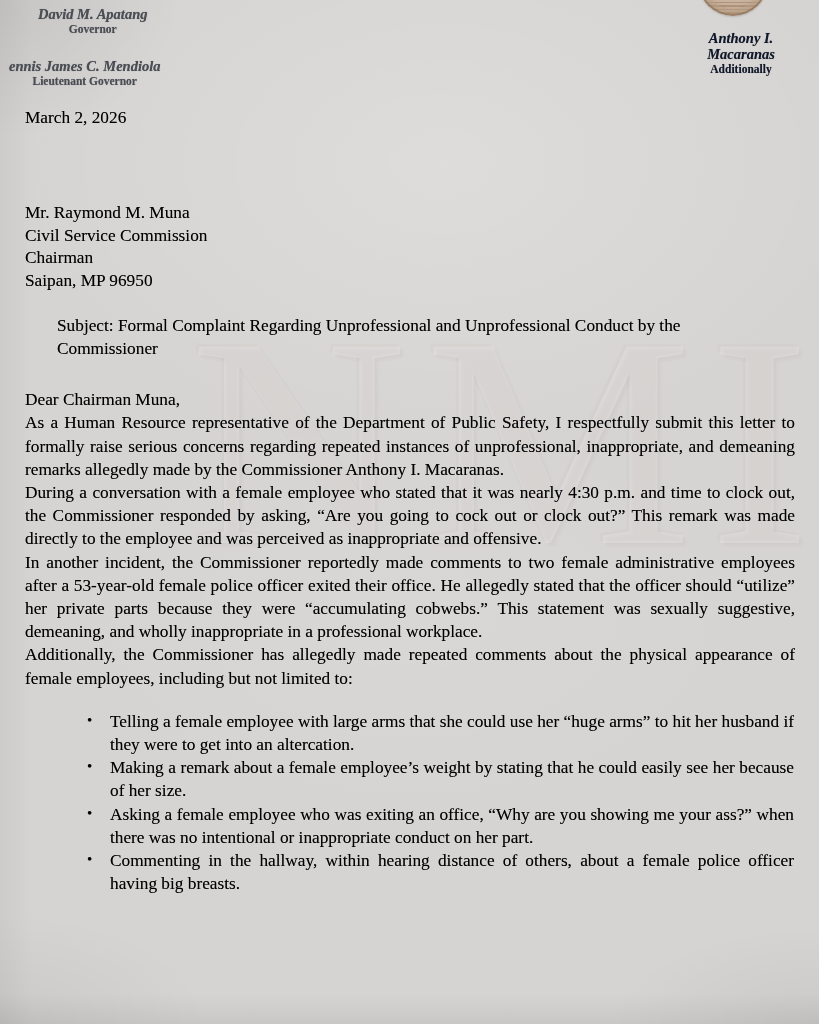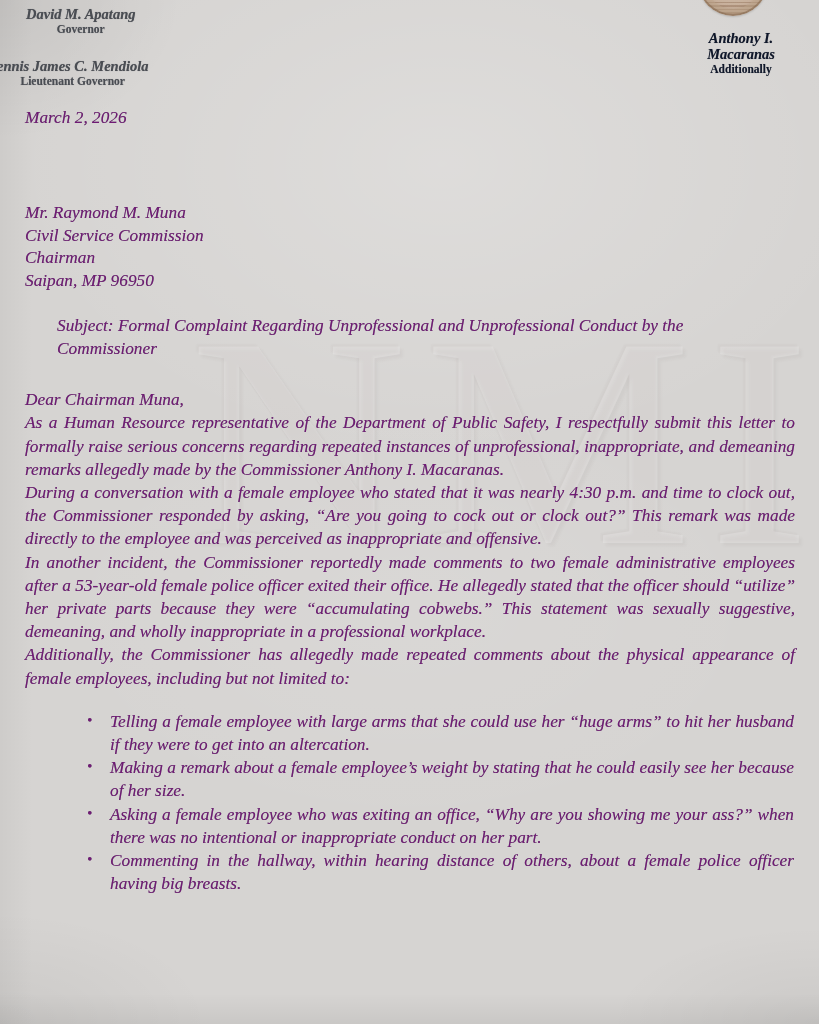--- a/index.html
+++ b/index.html
@@ -27,21 +27,21 @@
   }
   .watermark {
     position:absolute; left:0; right:0; top:322px; z-index:2;
     text-align:center; padding-left:190px;
     font-weight:normal; font-size:300px; line-height:240px; letter-spacing:18px;
     color:rgba(255,255,255,0.20);
     text-shadow:3px 3px 3px rgba(90,88,86,0.05), -2px -2px 2px rgba(90,88,86,0.04);
     pointer-events:none;
   }
   
-  .lh-left { position:absolute; top:6px; left:0; z-index:3; color:#4a4d53; }
+  .lh-left { position:absolute; top:6px; left:12px; z-index:3; color:#4a4d53; }
   .lh-right { position:absolute; top:30px; left:676px; width:130px; text-align:center; z-index:3; color:#0f172a; }
   .lh-entry { margin-bottom:10px; }
   .lh-entry.first { margin-left:13px; }
   .lh-entry.second { margin-top:22px; margin-left:-3px; }
   .lh-name {
     font-style:italic; font-weight:bold; font-size:14.5px; line-height:16px;
     text-align:center; text-shadow:0 0 0.7px rgba(74,77,83,0.7);
   }
   .lh-title {
     font-weight:bold; font-size:11.5px; line-height:14px;
@@ -53,23 +53,22 @@
     background:
       repeating-linear-gradient(to bottom, rgba(120,90,70,0.25) 0 1.5px, rgba(255,255,255,0.12) 1.5px 3.5px),
       radial-gradient(circle at 50% 45%, #cdbaa6 0%, #c0a58e 55%, #a98d74 72%, #b49a82 78%, #97785f 100%);
     box-shadow: inset 0 0 0 2px rgba(130,100,75,0.55), inset 0 0 0 7px rgba(190,165,140,0.5), 0 1px 2px rgba(0,0,0,0.15);
   }
   
   .content {
     position:absolute; inset:0; z-index:4;
     padding:0 24px 0 25px;
     font-size:17.3px; line-height:23.2px;
-    color:#701a75;
+    color:#000000;
     text-shadow:0 0 0.6px rgba(79,81,87,0.65);
-    font-style:italic;
   }
   .date { margin-top:106px; }
   .recipient { margin-top:73px; line-height:22.5px; }
   .subject { margin-top:22px; margin-left:32px; max-width:715px; line-height:23px; }
   .salutation { margin-top:28px; }
   .content p { margin:0; text-align:justify; }
   .p1 { margin-top:20px; }
   .p2 { margin-top:22px; }
   .p3 { margin-top:20px; }
   .p4 { margin-top:16px; }

